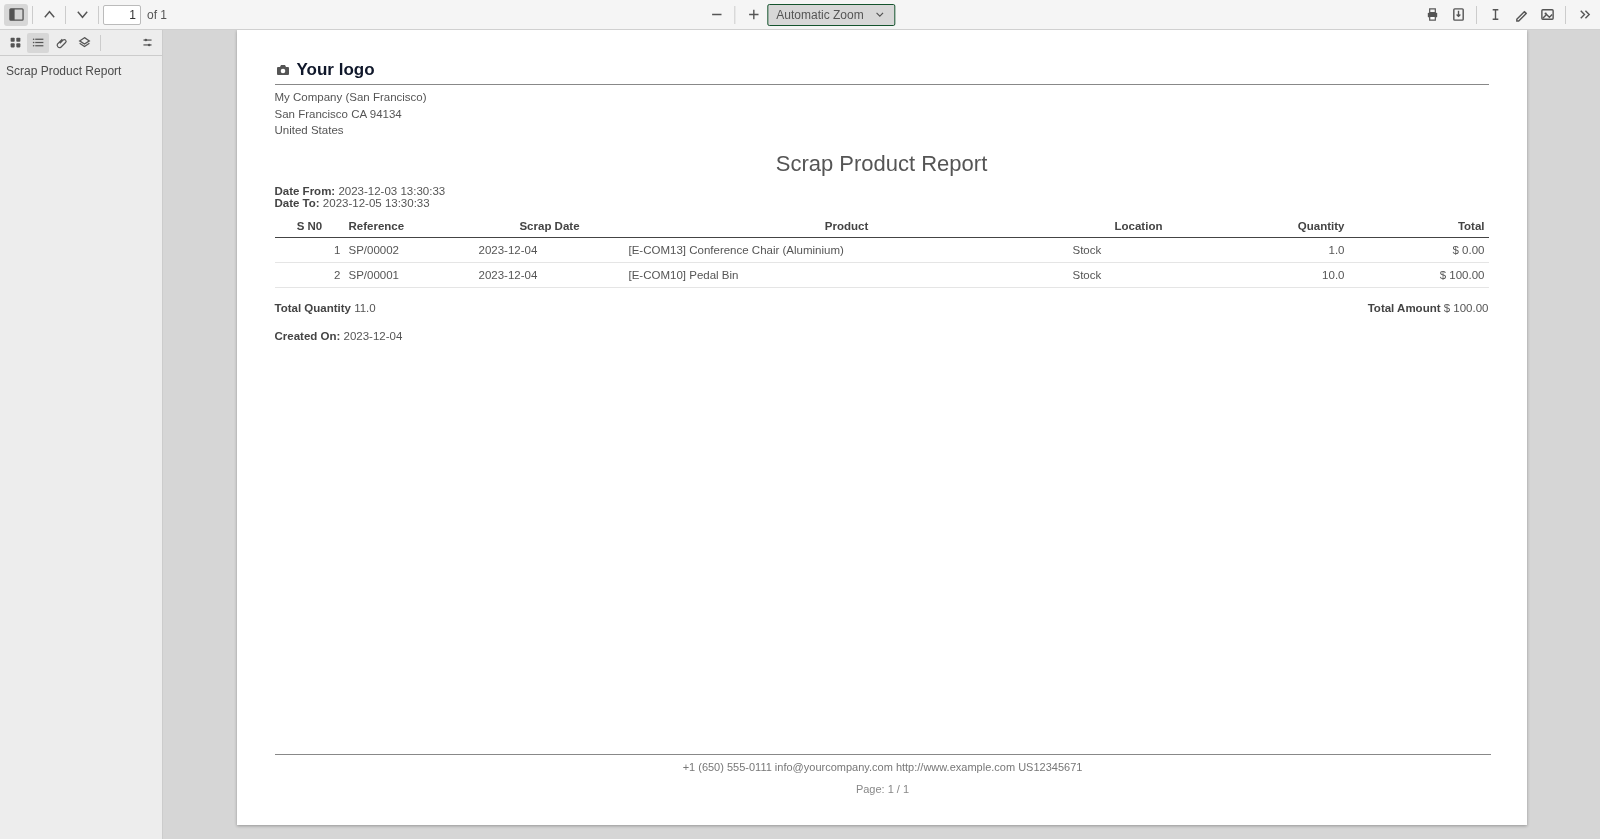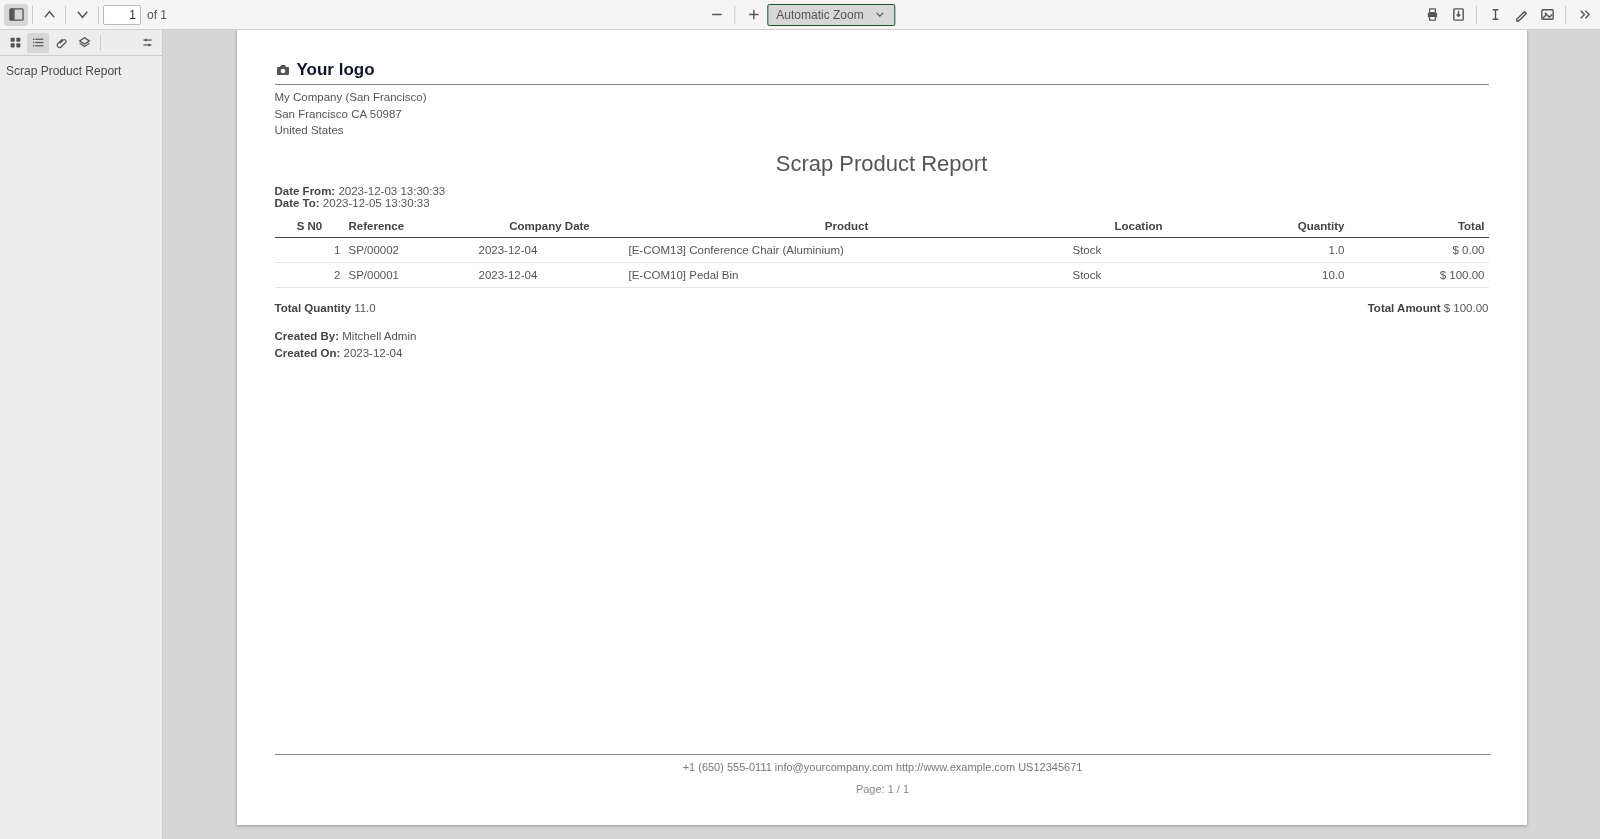--- a/index.html
+++ b/index.html
@@ -338,41 +338,41 @@
         <svg viewBox="0 0 16 16">
             <path d="M3 5 h2 l1-2 h4 l1 2 h2 a1 1 0 0 1 1 1 v6 a1 1 0 0 1 -1 1 H3 a1 1 0 0 1 -1 -1 V6 a1 1 0 0 1 1 -1 z"></path>
             <circle cx="8" cy="9" r="2.3" fill="#fff"></circle>
           </svg>
         <span>Your logo</span>
       </div>
       <hr class="header-rule">
 
       <div class="addr">
         <div>My Company (San Francisco)</div>
-        <div>San Francisco CA 50987</div>
+        <div>San Francisco CA 94134</div>
         <div>United States</div>
       </div>
 
       <div class="report-title">Scrap Product Report</div>
 
       <div class="meta">
         <b>Date From:</b>
         <span>2023-12-03 13:30:33</span>
       </div>
       <div class="meta">
         <b>Date To:</b>
         <span>2023-12-05 13:30:33</span>
       </div>
 
       <table class="data">
         <thead>
           <tr>
             <th class="col-sno center">S N0</th>
             <th class="col-ref">Reference</th>
-            <th class="col-date center">Company Date</th>
+            <th class="col-date center">Scrap Date</th>
             <th class="col-prod center">Product</th>
             <th class="col-loc center">Location</th>
             <th class="col-qty right">Quantity</th>
             <th class="col-tot right">Total</th>
           </tr>
         </thead>
         <tbody>
           <tr>
             <td class="right">1</td>
             <td>SP/00002</td>
@@ -400,24 +400,20 @@
           <span>11.0</span>
         </div>
         <div>
           <b>Total Amount</b>
           <span>$ 100.00</span>
         </div>
       </div>
 
       <div class="created">
         <div>
-          <b>Created By:</b>
-          <span>Mitchell Admin</span>
-        </div>
-        <div>
           <b>Created On:</b>
           <span>2023-12-04</span>
         </div>
       </div>
 
       <div class="footer">
         <hr>
         <div>+1 (650) 555-0111 info@yourcompany.com http://www.example.com US12345671</div>
         <div class="page-num">Page: 1 / 1</div>
       </div>

